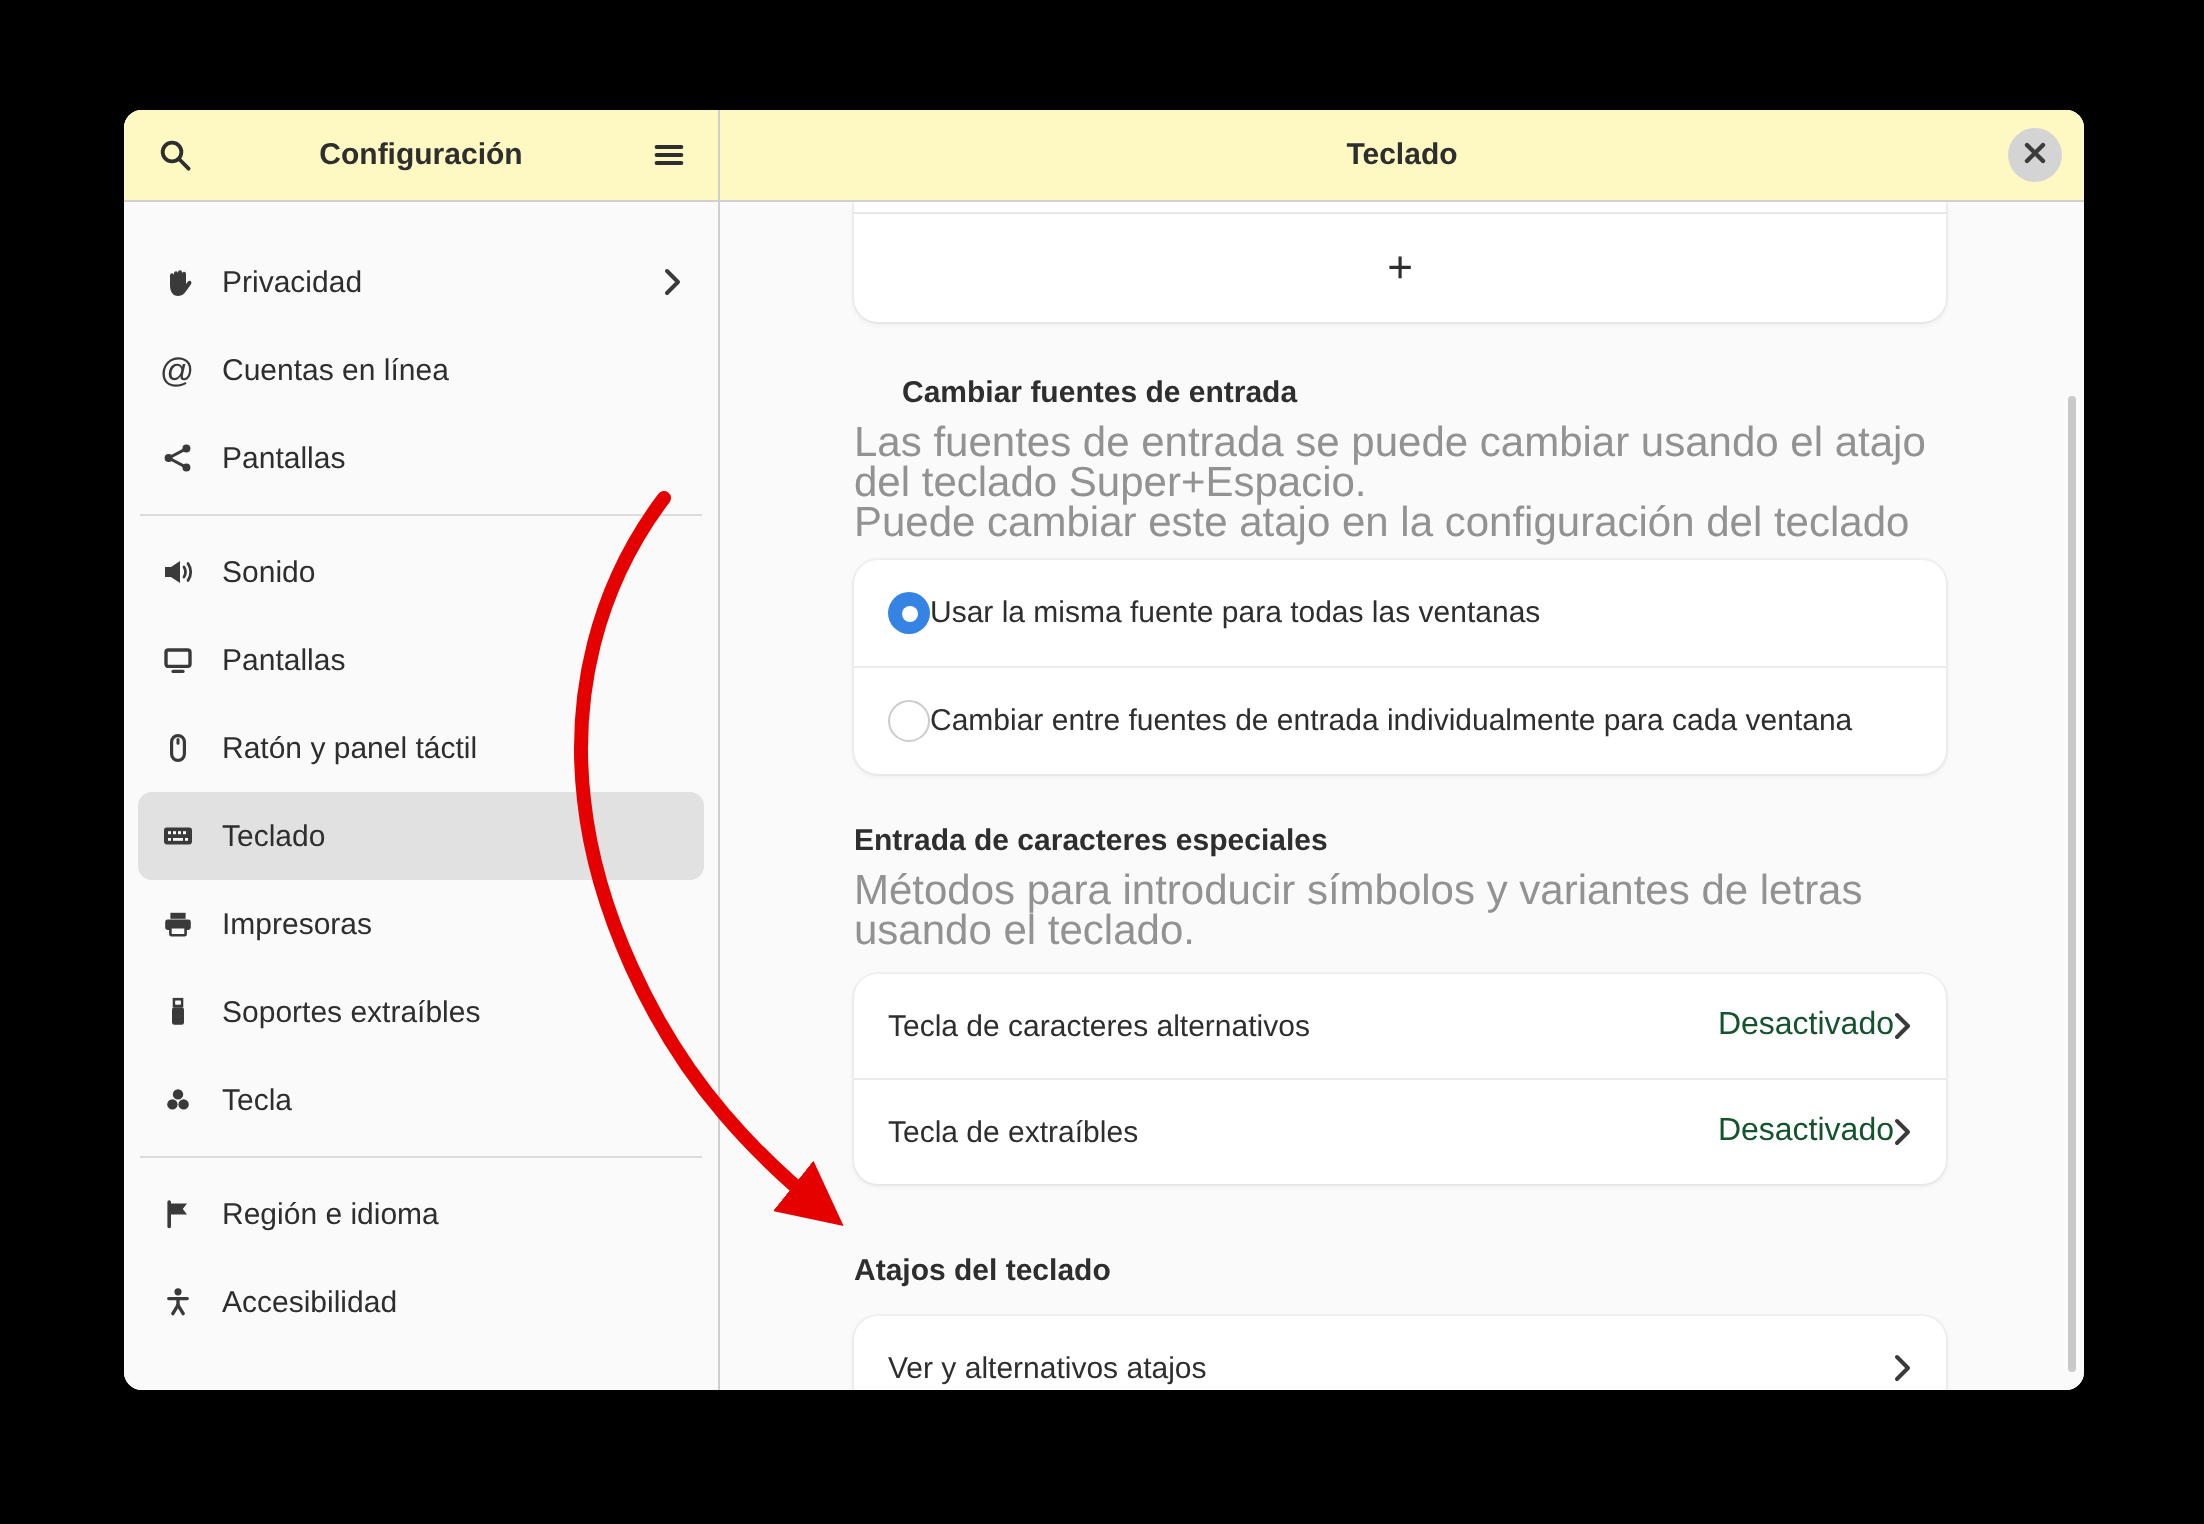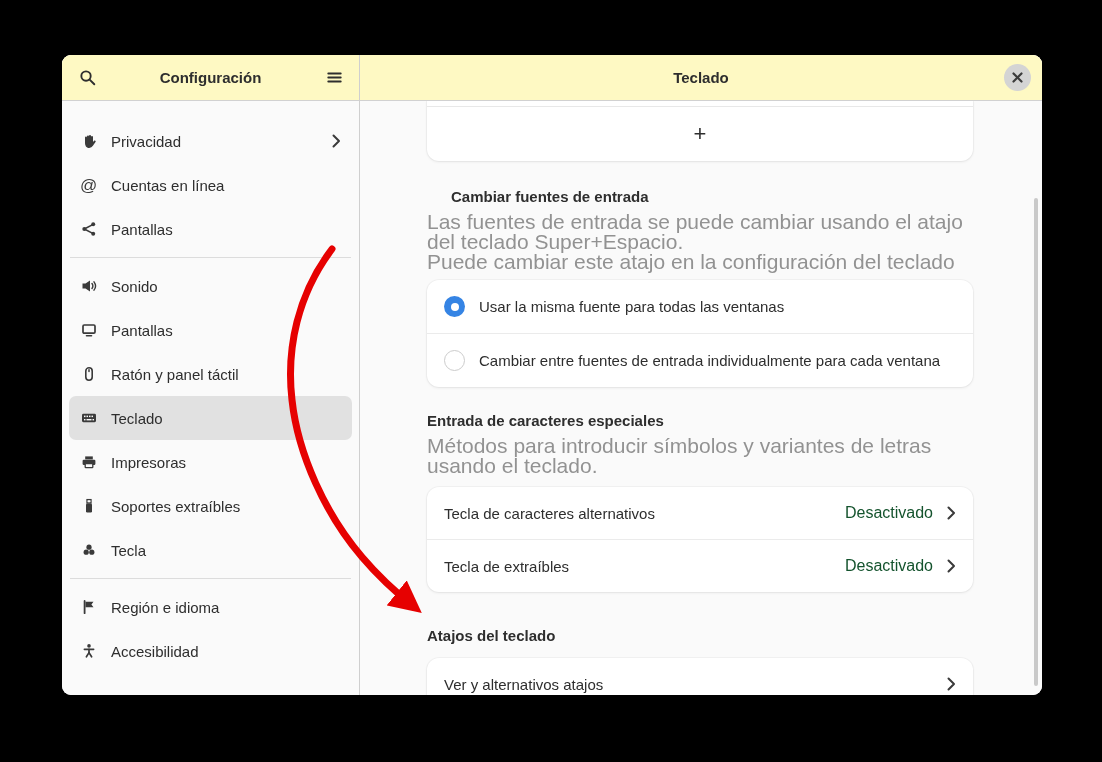--- a/index.html
+++ b/index.html
@@ -38,21 +38,21 @@
   .top-card .stub{height:5px;border-bottom:1px solid #e8e8e8;}
   .plus-row{height:54px;display:flex;align-items:center;justify-content:center;font-size:22px;color:#2e2e2e;}
   .section-heading{font-size:15px;font-weight:bold;color:#2e2e2e;margin:0;line-height:17px;}
   .h1m{margin-top:27px;margin-left:24px;}
   .h2m{margin-top:25px;}
   .h3m{margin-top:35px;}
   .section-desc{font-size:21px;color:#929292;line-height:20px;margin:7px 0 0 0;}
   .cardm1{margin-top:8px;}
   .cardm2{margin-top:11px;}
   .cardm3{margin-top:14px;}
-  .row{height:53px;display:flex;align-items:center;padding:0 17px;gap:14px;}
+  .row{height:53px;display:flex;align-items:center;padding:0 17px;}
   .row.h52{height:52px;}
   .card-sep{height:1px;background:#ebebeb;}
   .row-label{font-size:15px;color:#2e2e2e;flex:1;}
   .row-value{font-size:16px;color:#14532d;}
   .chev{display:flex;align-items:center;color:#3a3a3a;}
   .radio{width:21px;height:21px;border-radius:50%;box-sizing:border-box;position:relative;background:#fff;border:1.5px solid #ccc;flex:none;}
   .radio.on{background:#3584e4;border:none;}
   .radio.on::after{content:"";position:absolute;left:6.5px;top:6.5px;width:8px;height:8px;border-radius:50%;background:#fff;}
   .scrollbar{position:absolute;right:4px;top:97px;width:4px;height:488px;background:#c9c9c9;border-radius:2px;}
   

